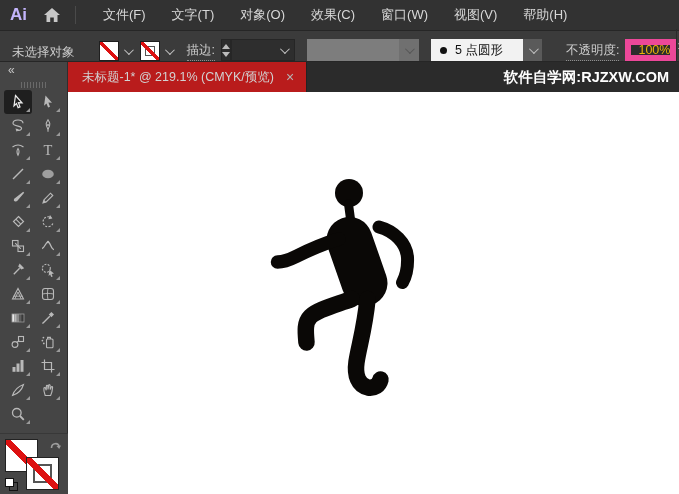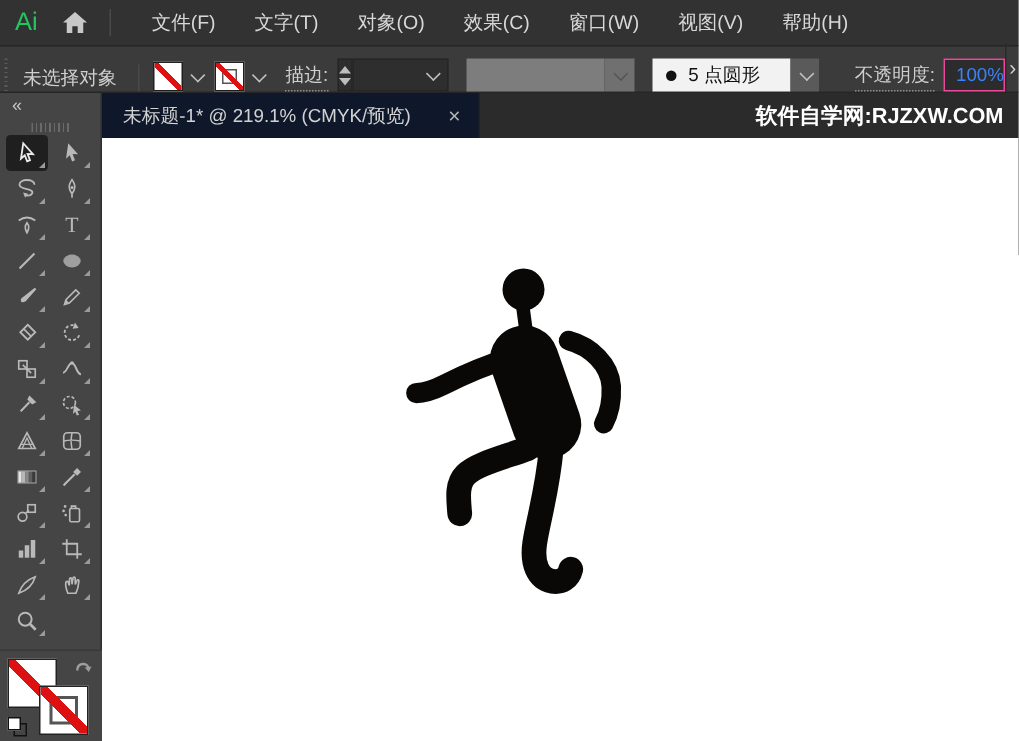--- a/index.html
+++ b/index.html
@@ -3,21 +3,21 @@
 <meta charset="utf-8">
 <style>
   * { margin:0; padding:0; box-sizing:border-box; }
   html,body { width:679px; height:494px; overflow:hidden; }
   body { font-family:"Liberation Sans","DejaVu Sans",sans-serif; background:#333; position:relative;
          -webkit-font-smoothing:antialiased; }
 
   
   .menubar { position:absolute; left:0; top:0; width:679px; height:30px; background:#323232;
              display:flex; align-items:center; color:#d8d8d8; font-size:13px; }
-  .ai-logo { color:#22c55e; font-weight:normal; font-size:17px; margin:0 0 0 10px; letter-spacing:0; }
+  .ai-logo { color:#c4b5fd; font-weight:bold; font-size:17px; margin:0 0 0 10px; letter-spacing:0; }
   .home-btn { margin:0 14px 0 16px; display:flex; align-items:center; }
   .vsep { width:1px; height:18px; background:#4a4a4a; }
   .menu-items { display:flex; margin-left:14px; }
   .menu-item { padding:20px 13px; cursor:default; white-space:nowrap; }
 
   
   .chev { width:7px; height:7px; border-right:1.5px solid #c2c2c2; border-bottom:1.5px solid #c2c2c2;
           transform:rotate(45deg) translateY(-2px); display:inline-block; }
   .chev.dim { border-color:#565656; }
 
@@ -43,30 +43,30 @@
   .combo-dark { height:22px; background:#2e2e2e; border:1px solid #262626; display:flex; align-items:center; }
   .combo-dark .val { width:42px; }
   .combo-dark .cbtn { width:20px; height:100%; display:flex; align-items:center; justify-content:center; }
   .combo-disabled { height:22px; margin-left:12px; display:flex; align-items:center; }
   .combo-disabled .fld { width:92px; height:22px; background:#7d7d7d; }
   .combo-disabled .cbtn { width:20px; height:22px; background:#707070; display:flex; align-items:center; justify-content:center; }
   .brush-combo { height:22px; margin-left:12px; display:flex; align-items:center; }
   .brush-fld { width:92px; height:22px; background:#f2f2f2; color:#111; display:flex; align-items:center; gap:8px; padding-left:9px; font-size:12.5px; }
   .brush-dot { width:7px; height:7px; border-radius:50%; background:#111; }
   .brush-cbtn { width:19px; height:22px; background:#5a5a5a; display:flex; align-items:center; justify-content:center; }
-  .opacity-fld { width:52px; height:22px; background:#2c2c2c; border:1px solid #ec4899; color:#3b82f6;
+  .opacity-fld { width:52px; height:22px; background:#2c2c2c; border:6px solid #ec4899; color:#eab308;
                  display:flex; align-items:center; padding-left:7px; }
   .overflow-btn { margin-left:auto; width:17px; height:32px; border-left:1px solid #2a2a2a; color:#cfcfcf;
                   display:flex; align-items:center; justify-content:center; font-size:14px; }
 
   
   .tabbar { position:absolute; left:68px; top:62px; width:611px; height:30px; background:#2b2b2b;
             display:flex; align-items:center; }
-  .doc-tab { height:30px; background:#0f172a; color:#d2d2d2; font-size:12.5px; display:flex; align-items:center;
-             padding:0 12px 0 14px; gap:25px; border-right:1px solid #222; }
+  .doc-tab { height:30px; background:#b91c1c; color:#d2d2d2; font-size:12.5px; display:flex; align-items:center;
+             padding:0 12px 0 14px; gap:12px; border-right:1px solid #222; }
   .tab-close { color:#b5b5b5; font-size:14px; line-height:1; }
   .watermark { margin-left:auto; margin-right:10px; color:#fff; font-weight:bold; font-size:14.5px; white-space:nowrap; }
 
   
   .toolbar { position:absolute; left:0; top:62px; width:68px; height:432px; background:#454545;
              border-right:1px solid #2e2e2e; }
   .tb-head { height:16px; display:flex; align-items:center; }
   .tb-collapse { color:#c8c8c8; font-size:12px; margin-left:8px; letter-spacing:-1px; }
   .tb-grip { width:26px; height:6px; margin:4px auto 2px auto;
              background:repeating-linear-gradient(90deg,#6a6a6a 0 1px,transparent 1px 3px); }

